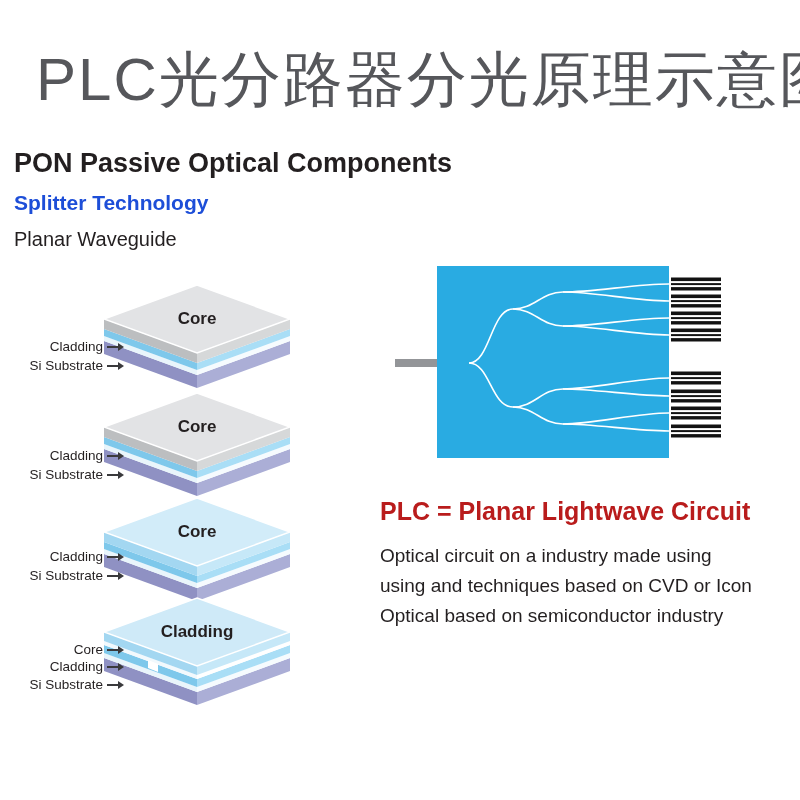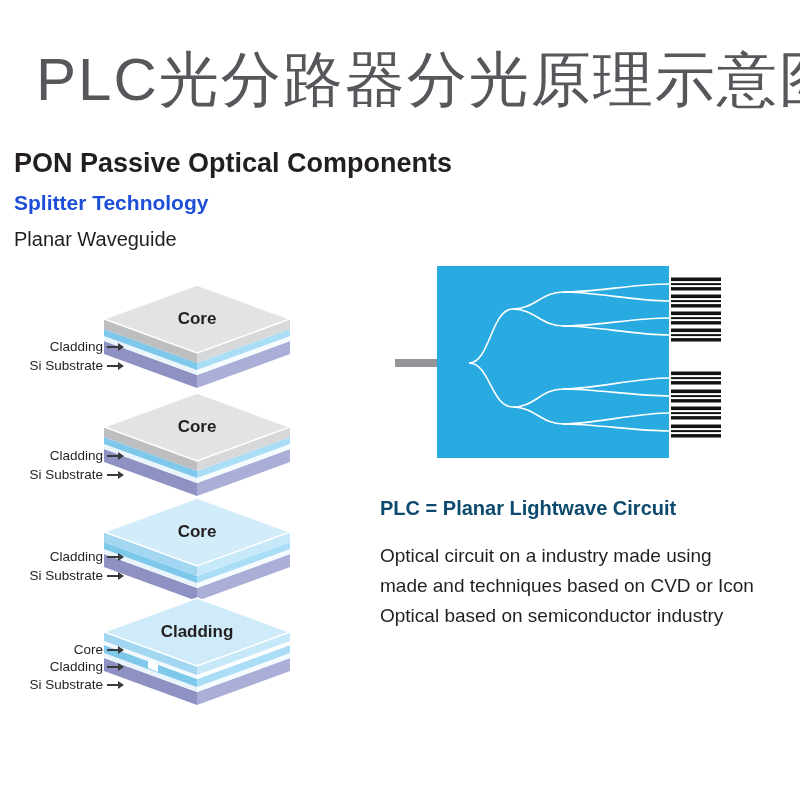--- a/index.html
+++ b/index.html
@@ -35,21 +35,21 @@
     font-size:13.5px; color:#231f20; white-space:nowrap;
   }
   .arrow { position:relative; width:11px; height:2px; background:#3a3a3c; flex:0 0 auto; }
   .arrow::after {
     content:""; position:absolute; right:-6px; top:-3px; width:0; height:0;
     border-left:6px solid #3a3a3c; border-top:4px solid transparent; border-bottom:4px solid transparent;
   }
   .chip-wrap { position:absolute; left:395px; top:266px; width:330px; height:200px; }
   .plc-caption {
     position:absolute; left:380px; top:497px;
-    font-size:20px; font-weight:bold; color:#0c4a6e;
+    font-size:25px; font-weight:bold; color:#b91c1c;
   }
   .plc-desc {
     position:absolute; left:380px; top:541px; width:410px;
     font-size:19px; line-height:30px; color:#231f20;
   }
 </style>
 </head>
 <body>
 
 <div class="canvas">
@@ -220,17 +220,17 @@
             <rect x="276" y="162.1" width="50" height="2" fill="#fff"></rect>
             <rect x="276" y="166.1" width="50" height="2" fill="#fff"></rect>
         </g>
       </g>
     </svg>
   </div>
 
   <div class="plc-caption">PLC = Planar Lightwave Circuit</div>
   <div class="plc-desc">
     <div>Optical circuit on a industry made using</div>
-    <div>made and techniques based on CVD or Icon</div>
+    <div>using and techniques based on CVD or Icon</div>
     <div>Optical based on semiconductor industry</div>
   </div>
 
 </div>
 
 </body></html>

